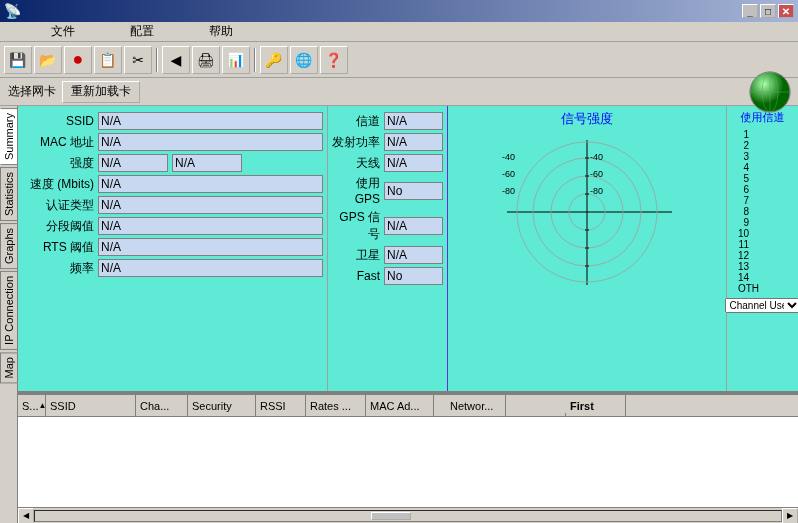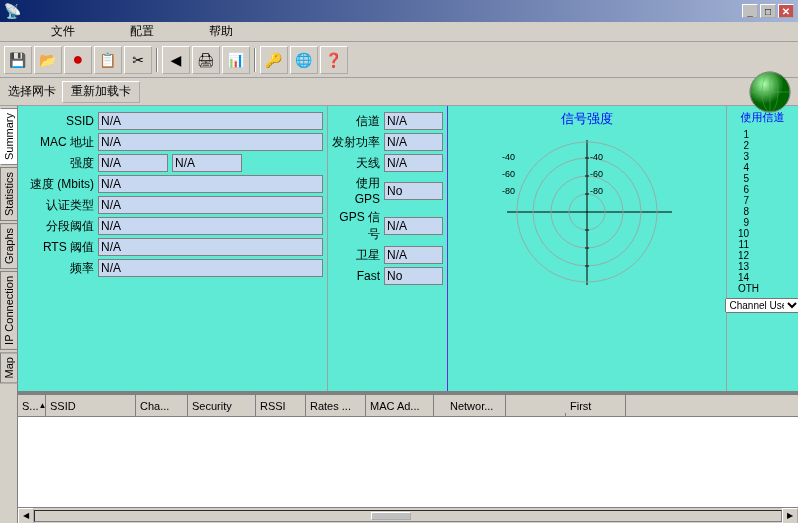--- a/index.html
+++ b/index.html
@@ -549,21 +549,21 @@
       <div class="table-header">
         <div class="th sort-asc" style="width:28px;">S...</div>
         <div class="th" style="width:90px;">SSID</div>
         <div class="th" style="width:52px;">Cha...</div>
         <div class="th" style="width:68px;">Security</div>
         <div class="th" style="width:50px;">RSSI</div>
         <div class="th" style="width:60px;">Rates ...</div>
         <div class="th" style="width:68px;">MAC Ad...</div>
         <div class="th" style="width:60px;margin-left:12px;">Networ...</div>
         <div class="th" style="width:60px;margin-top:36px;">Infras...</div>
-        <div class="th" style="width:60px;">First</div>
+        <div class="th" style="width:60px;font-weight:bold;">First</div>
       </div>
 
       <div class="table-body">
         
       </div>
 
       <div class="scrollbar-area">
         <div class="scroll-arrow">◀</div>
         <div style="flex:1; position:relative; height:12px; background:#d4d0c8; border:1px inset #808080; margin:2px 0;">
           <div style="width:40px; height:8px; background:#c0c0c0; border:1px outset #fff; position:absolute; left:45%; top:1px;"></div>

